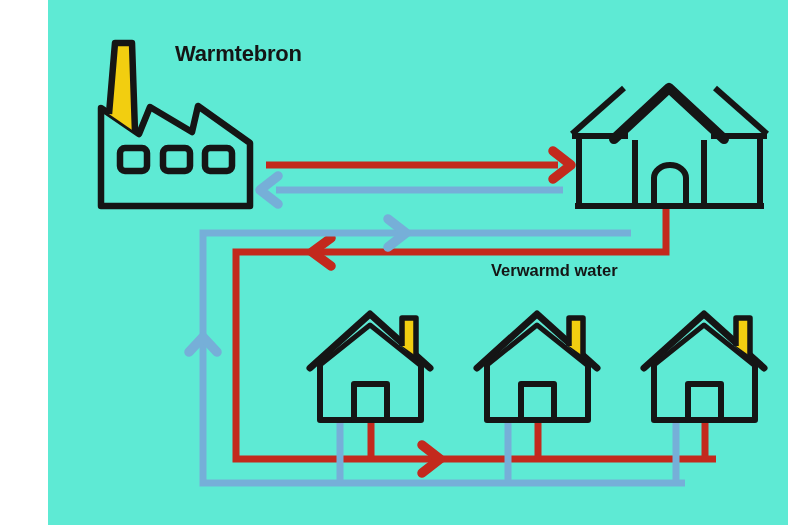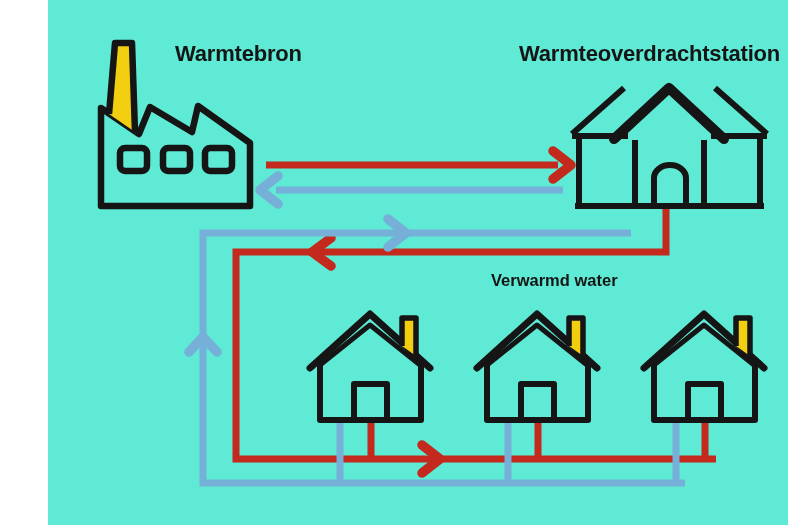--- a/index.html
+++ b/index.html
@@ -13,21 +13,21 @@
   .lbl {
     position:absolute;
     font-weight:bold;
     white-space:nowrap;
     line-height:1.1;
   }
   .lbl-title { font-size:22px; letter-spacing:-0.2px; }
   .lbl-small { font-size:16.5px; }
   #lbl-heat-source   { left:127px; top:42px;  }
   #lbl-station       { left:471px; top:42px;  }
-  #lbl-heated-water  { left:443px; top:271px; }
+  #lbl-heated-water  { left:443px; top:261px; }
   #lbl-cooled-water  { left:133px; top:486px; }
   .chev { stroke-width:9.5; stroke-linecap:round; stroke-linejoin:round; fill:none; }
   .pipe { fill:none; stroke-width:7; }
 </style>
 </head>
 <body>
 
 <div class="canvas" style="background-color: #5eead4; margin-left: 48px;">
 
   <svg width="788" height="525" viewBox="0 0 788 525">
@@ -102,17 +102,16 @@
     </defs>
     <g stroke="#151515">
       <use href="#house-shape"></use>
       <use href="#house-shape" transform="translate(167,0)"></use>
       <use href="#house-shape" transform="translate(334,0)"></use>
     </g>
   </svg>
 
   <div class="lbl lbl-title" id="lbl-heat-source" style="color: rgb(21, 21, 21);">Warmtebron</div>
 
-  <div class="lbl lbl-title" id="lbl-station" style="color: rgb(21, 21, 21);">Warmteoverdrachtstation</div>
 
   <div class="lbl lbl-small" id="lbl-heated-water" style="color: rgb(21, 21, 21);">Verwarmd water</div>
 
 </div>
 
 </body></html>

